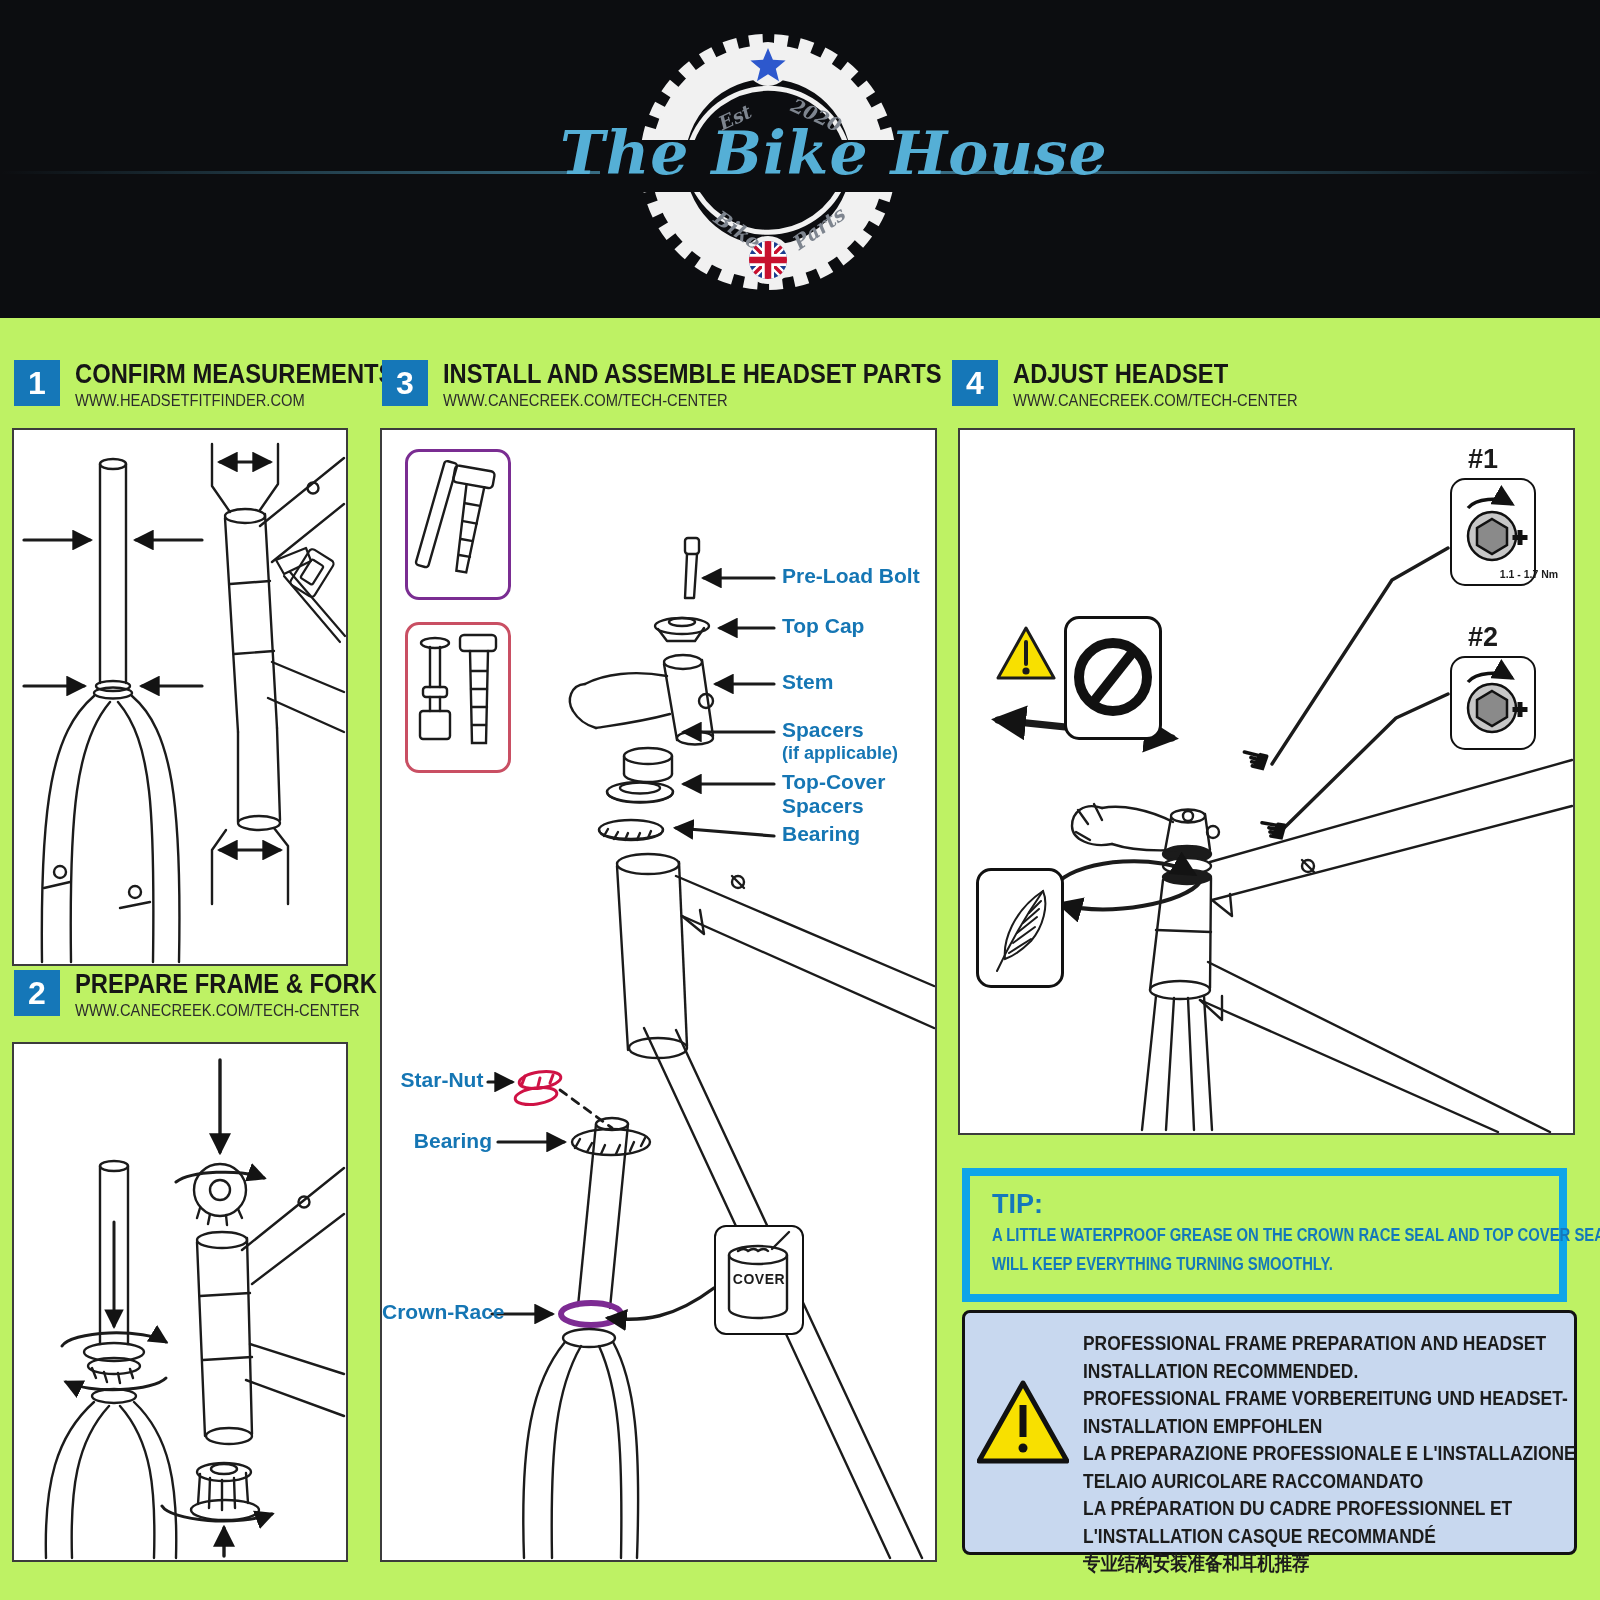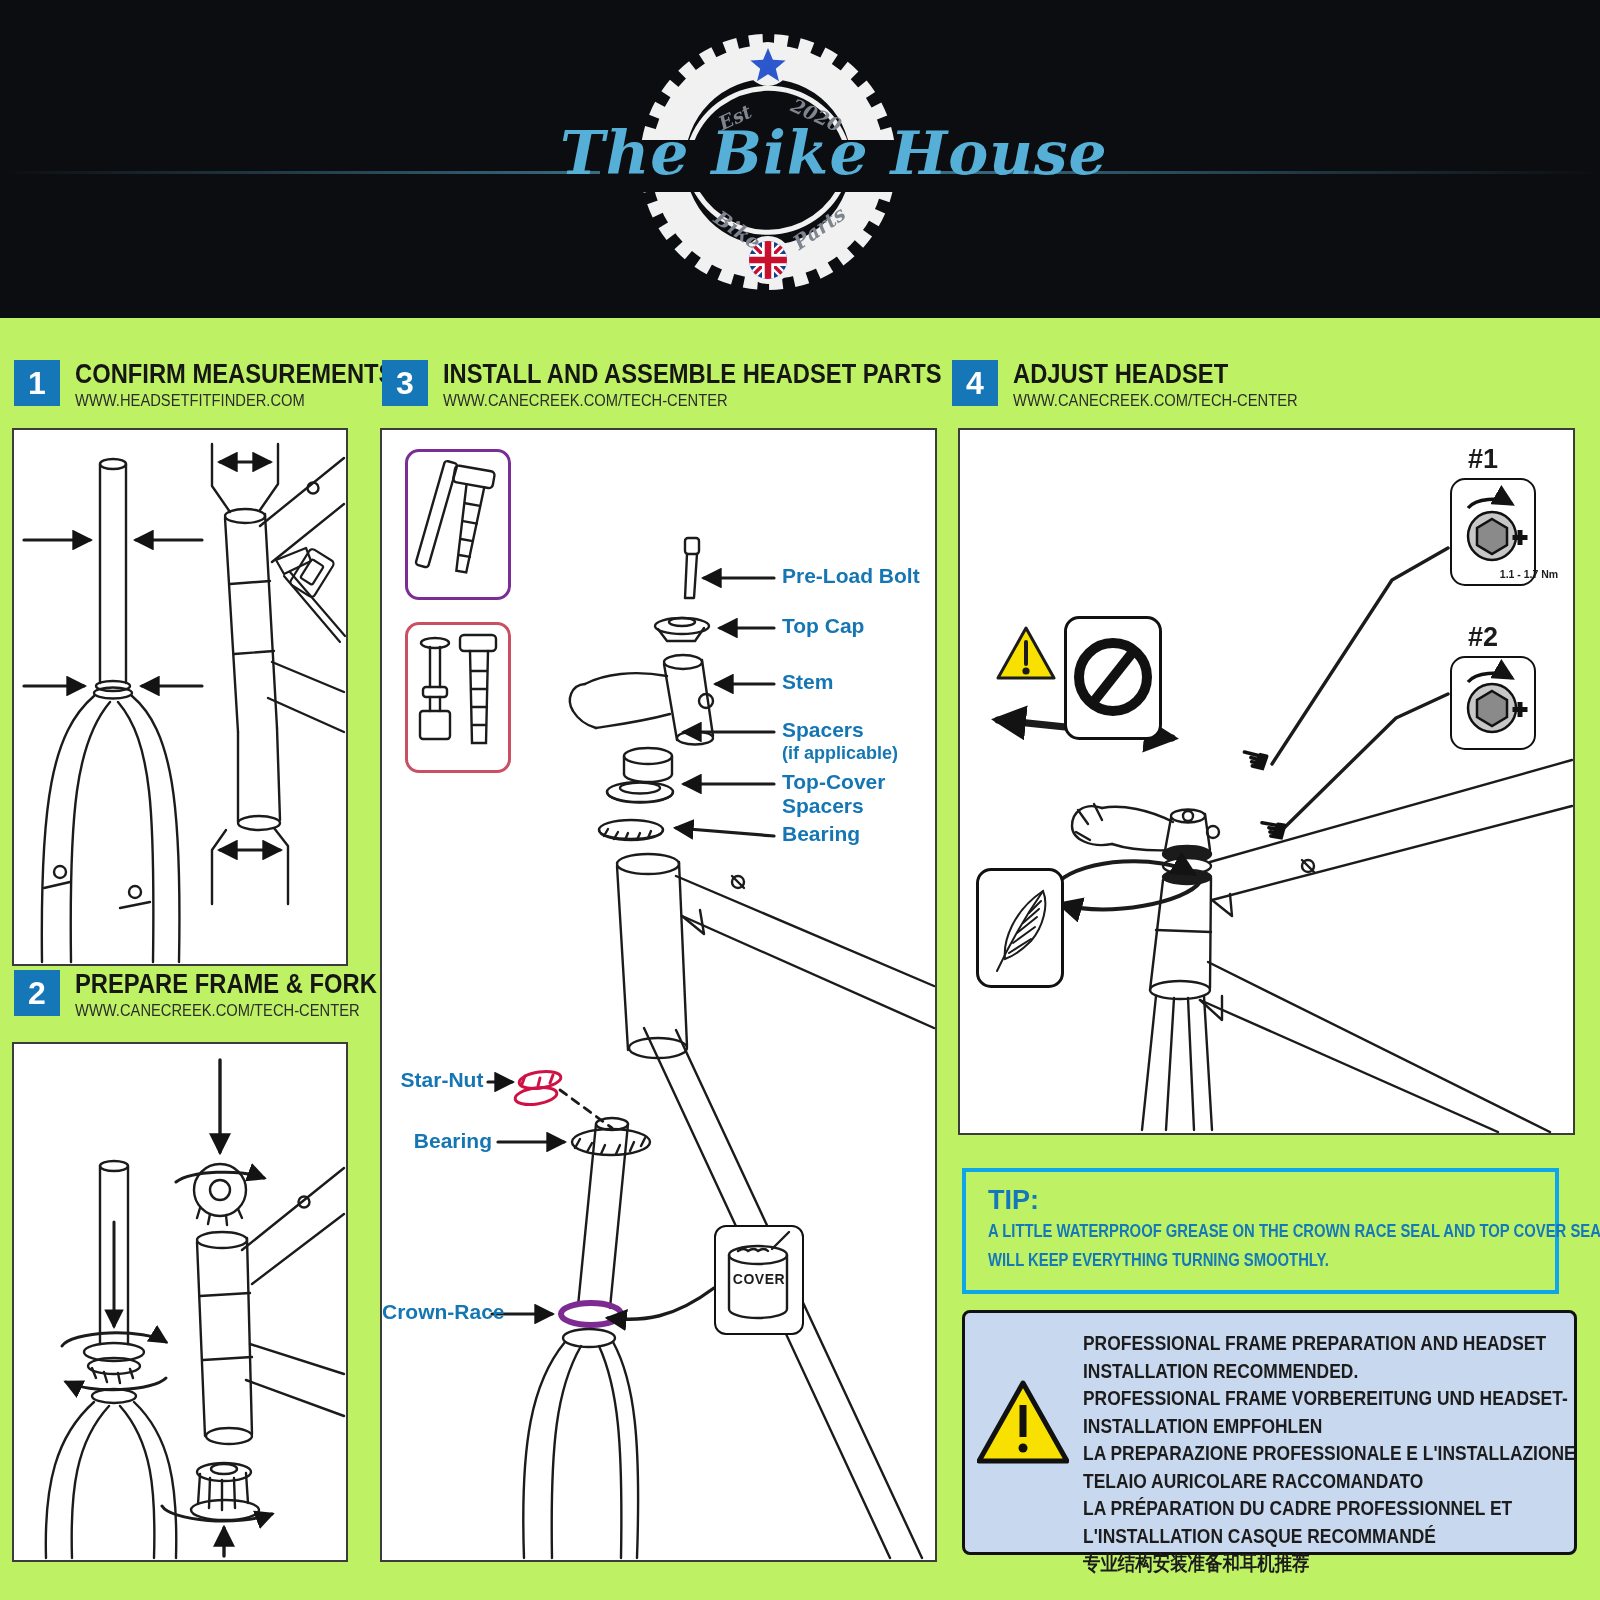--- a/index.html
+++ b/index.html
@@ -23,21 +23,21 @@
             transform:scaleX(.88);transform-origin:left top;color:#161616;}
   .hd-url{font-size:16px;line-height:24px;white-space:nowrap;color:#2c2c2c;
           transform:scaleX(.92);transform-origin:left top;}
   
   .panel{position:absolute;background:#fff;border:2px solid #3c3c3c;}
   .lblue{position:absolute;color:#1576b4;font-weight:bold;font-size:21px;white-space:nowrap;}
   .cond{transform:scaleX(.82);transform-origin:left top;white-space:nowrap;}
   .toolbox{position:absolute;border-radius:14px;background:#fff;}
   .minibox{position:absolute;border:3px solid #111;border-radius:15px;background:#fff;}
   
-  #tipbox{position:absolute;left:962px;top:1168px;width:567px;height:94px;border:4px solid #0ea5e9;
+  #tipbox{position:absolute;left:962px;top:1168px;width:567px;height:94px;border:8px solid #0ea5e9;
           padding:12px 0 12px 22px;}
   #tip-title{color:#1478bb;font-weight:bold;font-size:27px;line-height:32px;}
   .tip-line{color:#1478bb;font-weight:bold;font-size:19px;line-height:29px;}
   #warnbox{position:absolute;left:962px;top:1310px;width:565px;height:226px;background:#c8d8ef;
            border:3px solid #121212;border-radius:8px;padding:1px 0 12px 44px;}
   .warn-text{position:absolute;left:118px;top:16px;}
   .warn-line{font-weight:bold;font-size:20.5px;line-height:27.5px;color:#1c1c1c;}
   svg{display:block;}
   .hand{position:absolute;font-size:36px;color:#111;line-height:1;}
 </style>

